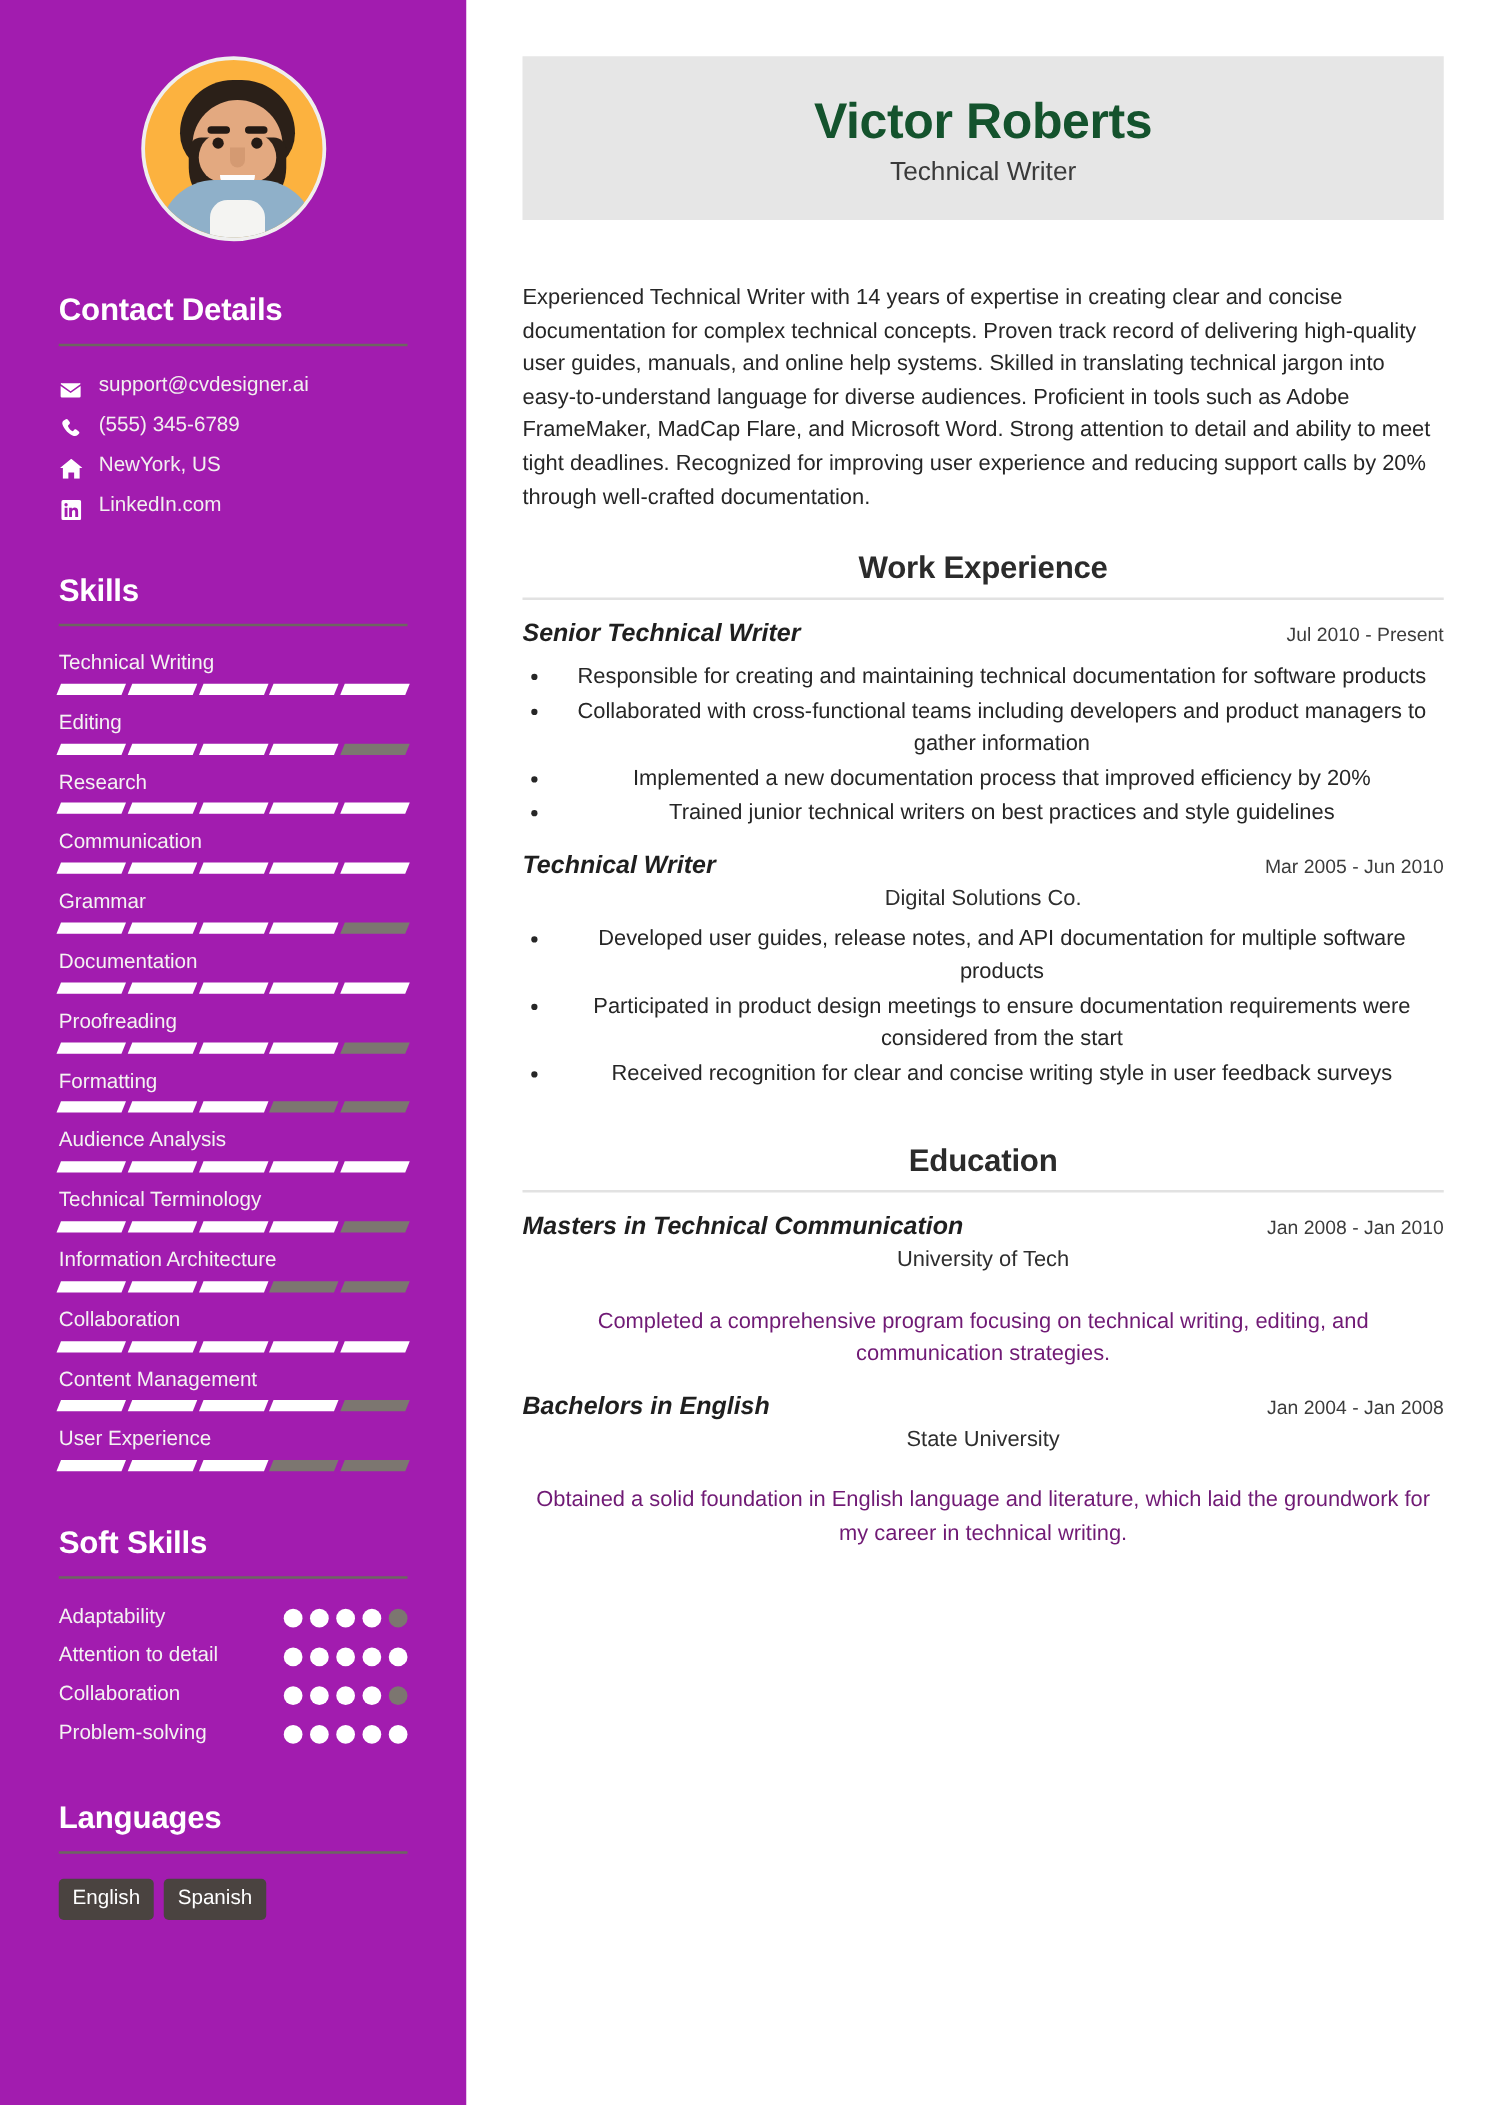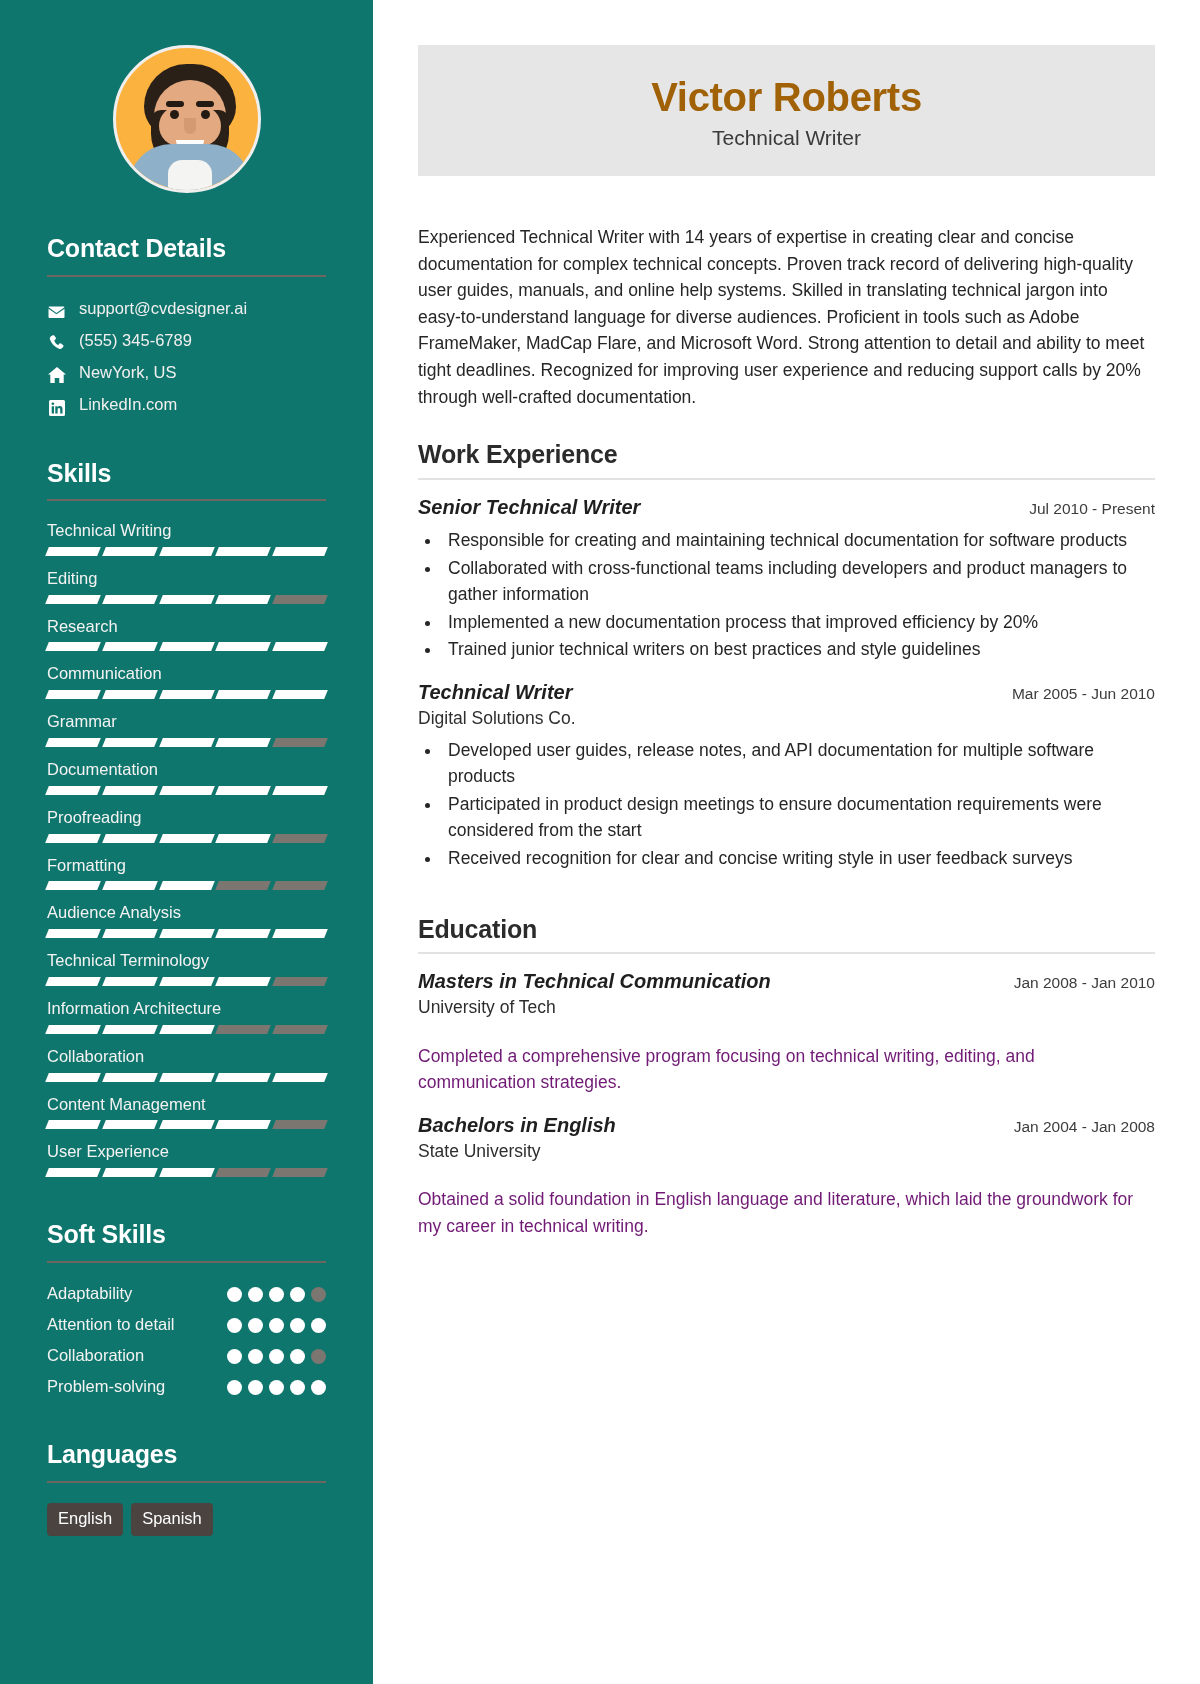--- a/index.html
+++ b/index.html
@@ -9,21 +9,21 @@
     background: #ffffff;
     color: #2b2b2b;
     overflow: hidden;
   }
   .page { display: flex; width: 1200px; height: 1684px; }
 
   
   .sidebar {
     width: 373px;
     flex: 0 0 373px;
-    background: #0f766e;
+    background: #a21caf;
     color: #ffffff;
     padding: 45px 47px 16px 47px;
     position: relative;
     overflow: hidden;
   }
   .avatar-wrap { display: flex; justify-content: center; margin-bottom: 42px; }
   .avatar {
     width: 148px; height: 148px; border-radius: 50%;
     border: 3px solid #efefef;
     background: #fcb23f;
@@ -121,35 +121,35 @@
   
   .main {
     flex: 1; background: #ffffff; padding: 45px 45px 0 45px;
     display: flex; flex-direction: column; overflow: hidden;
   }
   .name-card {
     background: #e6e6e6; padding: 30px 20px 26px 20px; text-align: center;
     margin-bottom: 48px;
   }
   .full-name {
-    font-size: 40px; font-weight: 700; color: #a16207; letter-spacing: -0.3px;
+    font-size: 40px; font-weight: 700; color: #14532d; letter-spacing: -0.3px;
     line-height: 1.12;
   }
   .job-title { font-size: 21px; color: #3a3a3a; margin-top: 5px; line-height: 1.2; }
 
   .summary {
     font-size: 17.5px; line-height: 1.52; color: #262626; margin-bottom: 30px;
   }
 
   .sec-title {
     font-size: 25px; font-weight: 700; color: #2b2b2b; letter-spacing: -0.2px;
     margin-bottom: 9px; line-height: 1.15;
   }
   .sec-rule { height: 2px; background: #e2e2e2; margin-bottom: 15px; }
-  .section { margin-bottom: 26px; }
+  .section { margin-bottom: 26px; text-align: center; }
 
   .entry { margin-bottom: 17px; }
   .entry-head { display: flex; justify-content: space-between; align-items: baseline; gap: 16px; }
   .entry-role { font-size: 20px; font-weight: 700; color: #1f1f1f; line-height: 1.25; font-style: italic; }
   .entry-date { font-size: 15.5px; color: #3c3c3c; white-space: nowrap; flex: 0 0 auto; }
   .entry-org { font-size: 17.5px; color: #2e2e2e; margin-top: 2px; line-height: 1.3; }
   .entry-desc { font-size: 17.5px; color: #701a75; line-height: 1.5; margin-top: 24px; }
   .bullets { margin: 8px 0 0 24px; }
   .bullets li {
     font-size: 17.5px; color: #262626; line-height: 1.48; margin-bottom: 2px;

